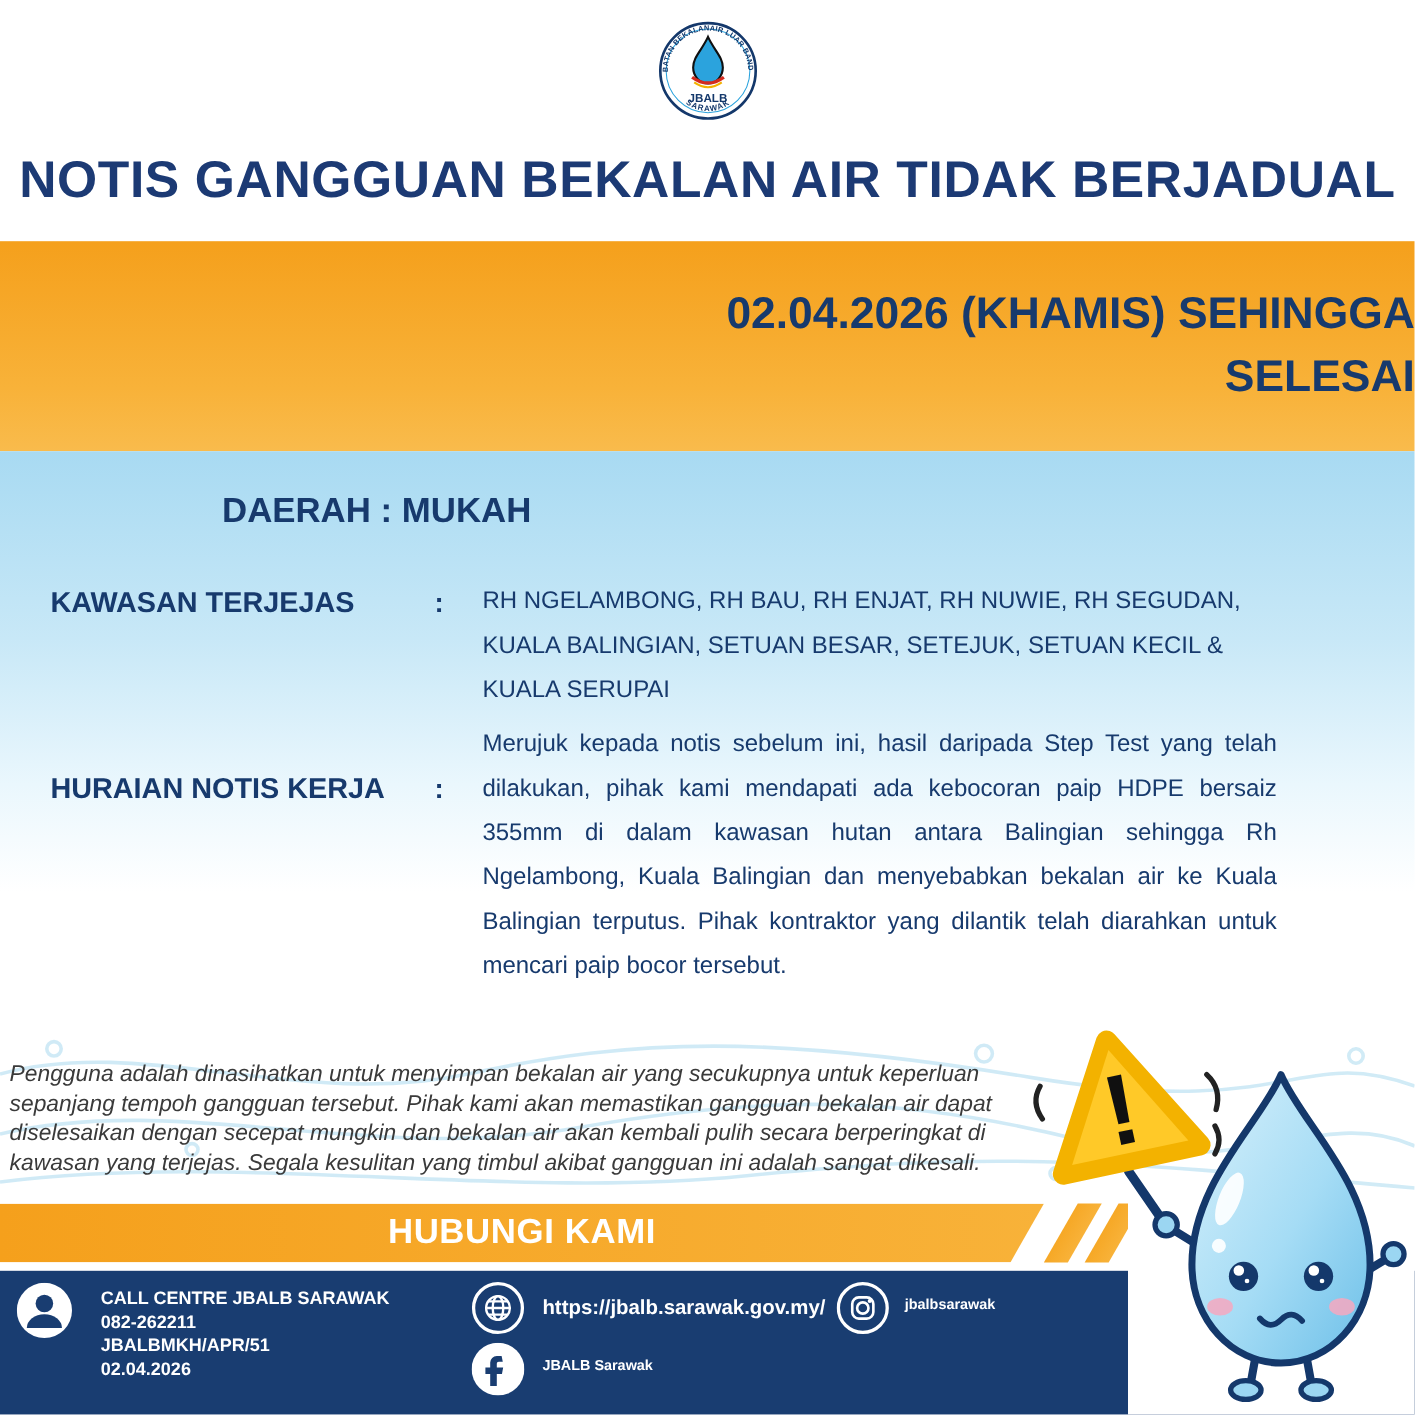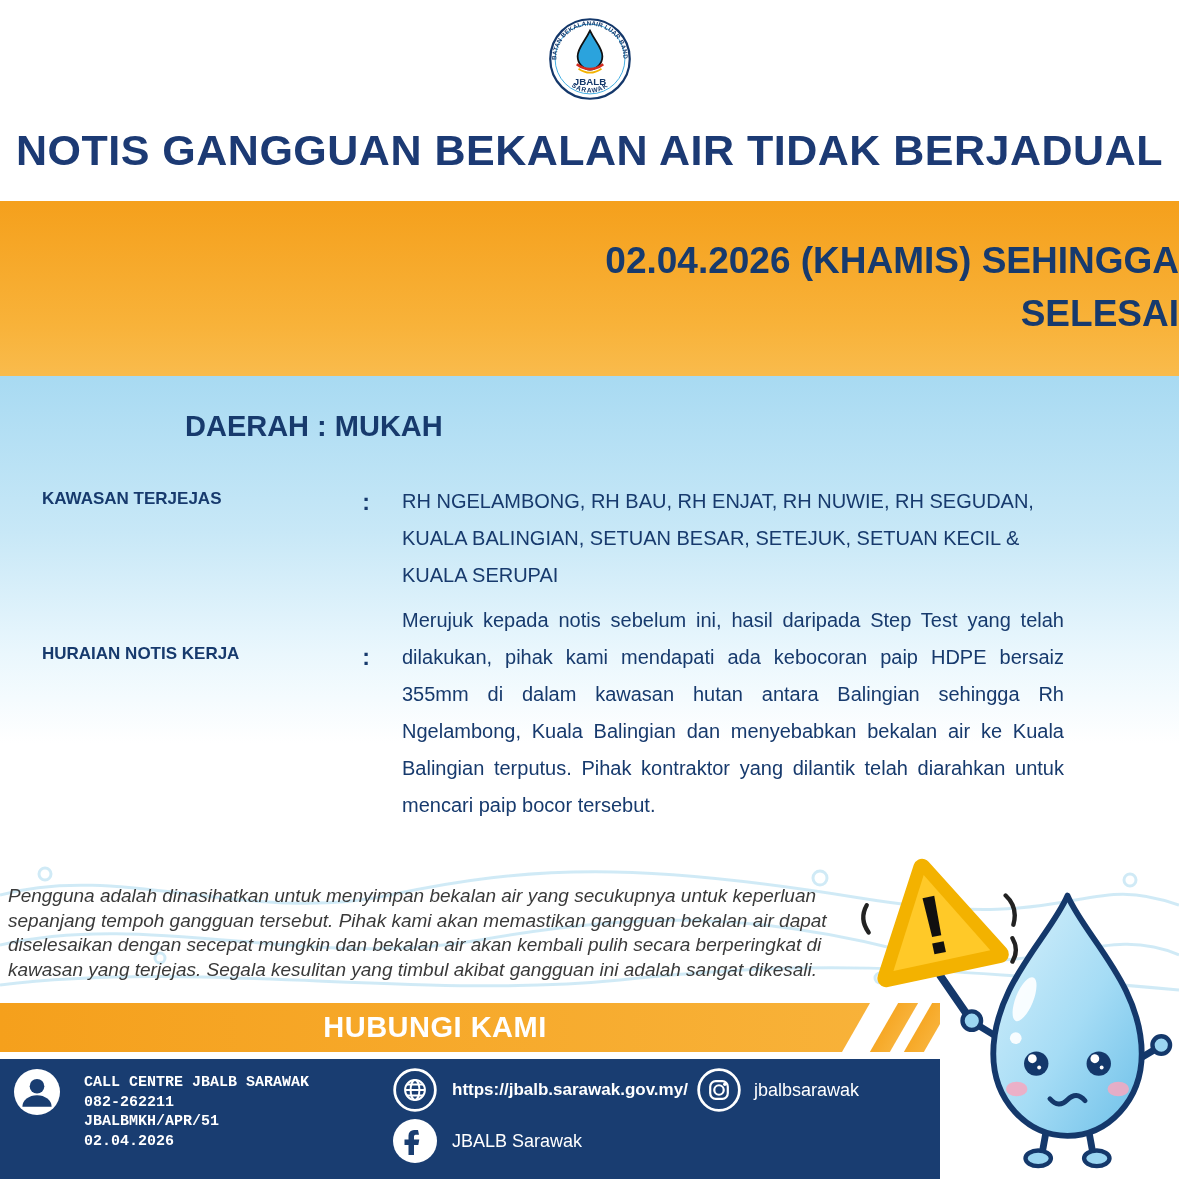--- a/index.html
+++ b/index.html
@@ -19,21 +19,21 @@
   .date-band { background:linear-gradient(180deg,#f5a01c 0%,#f8b239 70%,#f9bb4c 100%);
                color:#173a6d; text-align:right; font-weight:bold; font-size:37px;
                line-height:1.42; padding:34px 0 36px; }
 
   
   .body-section { background:linear-gradient(180deg,#a8daf2 0%,#c8e8f7 35%,#eaf7fd 62%,#ffffff 82%);
                   padding-top:34px; }
   .region-row { display:flex; justify-content:space-between; padding:0 158px 0 185px;
                 margin-bottom:40px; color:#173a6d; font-weight:bold; font-size:29px; }
   .info-row { display:flex; padding:0 115px 0 42px; margin-bottom:8px; }
-  .info-label { width:288px; color:#173a6d; font-weight:bold; font-size:17px; padding-top:6px; }
+  .info-label { width:288px; color:#173a6d; font-weight:bold; font-size:24px; padding-top:6px; }
   .info-colon { width:72px; text-align:center; color:#173a6d; font-weight:bold; font-size:23px; padding-top:6px; }
   .info-value { flex:1; color:#173a6d; font-weight:normal; font-size:20px; line-height:37px; }
   .huraian .info-label, .huraian .info-colon { padding-top:42px; }
   .huraian .info-value { text-align:justify; }
 
   
   .waves { position:absolute; left:0; top:850; width:1179px; height:158px; z-index:0; }
   .waves { top:850px; }
   .advisory { position:absolute; left:8px; top:884px; width:852px; z-index:1;
               font-style:italic; color:#3a3a3a; font-size:19px; line-height:24.5px; }
@@ -45,23 +45,23 @@
                clip-path:polygon(0 0,100% 0,calc(100% - 28px) 100%,0 100%);
                color:#ffffff; font-weight:bold; font-size:29px; letter-spacing:.5px;
                text-align:center; line-height:49px; }
   .stripe { position:absolute; top:0; width:20px; height:49px;
             background:linear-gradient(90deg,#f6a826,#f8b239); transform:skewX(-30deg); }
   .s1 { left:884px; } .s2 { left:918px; }
 
   
   .footer { position:absolute; left:0; top:1059px; width:100%; height:120px; background:#193d71; z-index:2; }
   .f-abs { position:absolute; }
-  .f-text { color:#ffffff; font-weight:bold; font-size:15px; line-height:19.5px;font-family:Liberation Mono, monospace; }
+  .f-text { color:#ffffff; font-weight:bold; font-size:15px; line-height:19.5px; }
   .f-link { color:#ffffff; font-weight:bold; font-size:17px; cursor:pointer; }
-  .f-plain { color:#ffffff; font-weight:normal; font-size:18px; }
+  .f-plain { color:#ffffff; font-weight:bold; font-size:12px; }
 
   .white-corner { position:absolute; left:940px; top:995px; width:239px; height:184px;
                   background:#ffffff; z-index:3; }
 
   .sign { position:absolute; left:855px; top:845px; width:175px; height:204px; z-index:4; }
   .mascot { position:absolute; left:960px; top:880px; width:215px; height:293px; z-index:5; }
 </style>
 </head>
 <body>
 

